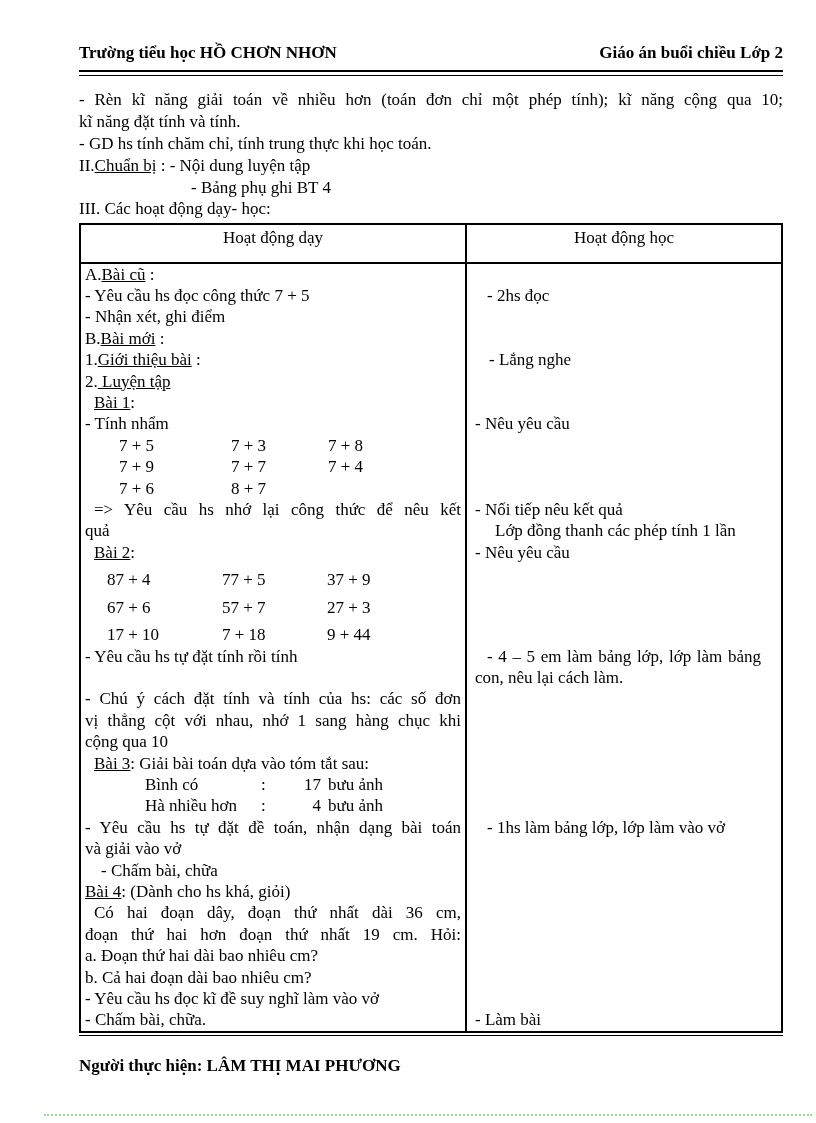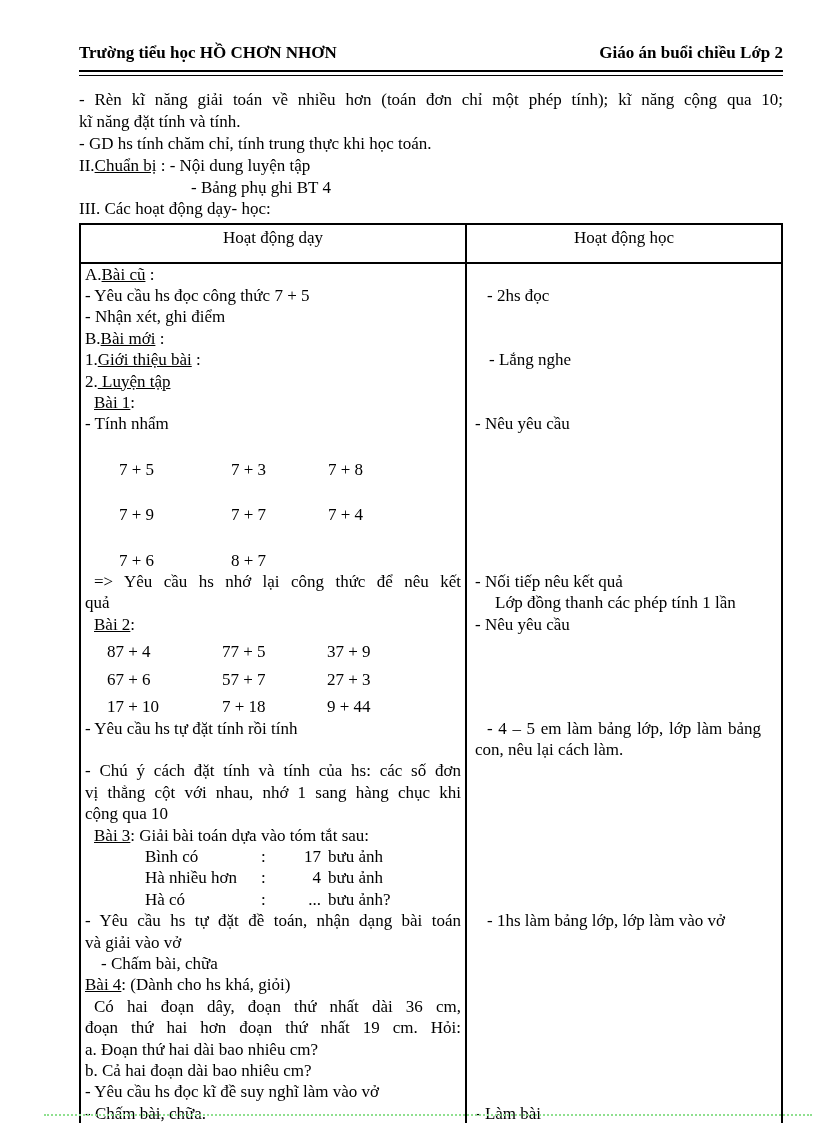--- a/index.html
+++ b/index.html
@@ -26,21 +26,21 @@
   .hcell.rc { border-left:2px solid #000; }
   .ln { min-height:21.4px; }
 
   .li1 { padding-left:9px; }
   .li2 { padding-left:16px; }
   .ri1 { padding-left:14px; }
   .ri2 { padding-left:12px; }
   .ri3 { padding-left:20px; }
 
   .m1 { padding-left:34px; }
-  .m1 .c1 { display:inline-block; width:112px;margin-top:24px; }
+  .m1 .c1 { display:inline-block; width:112px; }
   .m1 .c2 { display:inline-block; width:97px; }
   .m2 { padding-left:22px;margin-top:6px; }
   .m2 .c1 { display:inline-block; width:115px; }
   .m2 .c2 { display:inline-block; width:105px; }
 
   .tt { padding-left:60px; }
   .tt-label { display:inline-block; width:116px; }
   .tt-colon { display:inline-block; width:14px; }
   .tt-num { display:inline-block; width:46px; text-align:right; margin-right:7px; }
 
@@ -182,21 +182,20 @@
     <div class="rc"></div>
 
     <div class="lc">
           <div class="ln li1"><span class="u">Bài 3</span><span>: Giải bài toán dựa vào tóm tắt sau:</span></div>
         </div>
     <div class="rc"></div>
 
     <div class="lc">
       <div class="ln tt"><span class="tt-label">Bình có</span><span class="tt-colon">:</span><span class="tt-num">17</span><span>bưu ảnh</span></div>
       <div class="ln tt"><span class="tt-label">Hà nhiều hơn</span><span class="tt-colon">:</span><span class="tt-num">4</span><span>bưu ảnh</span></div>
-      <div class="ln tt"><span class="tt-label">Hà có</span><span class="tt-colon">:</span><span class="tt-num">...</span><span>bưu ảnh?</span></div>
     </div>
     <div class="rc"></div>
 
     <div class="lc">
       <div class="ln jl">- Yêu cầu hs tự đặt đề toán, nhận dạng bài toán</div>
       <div class="ln">và giải vào vở</div>
     </div>
     <div class="rc">
           <div class="ln ri2">- 1hs làm bảng lớp, lớp làm vào vở</div>
         </div>

